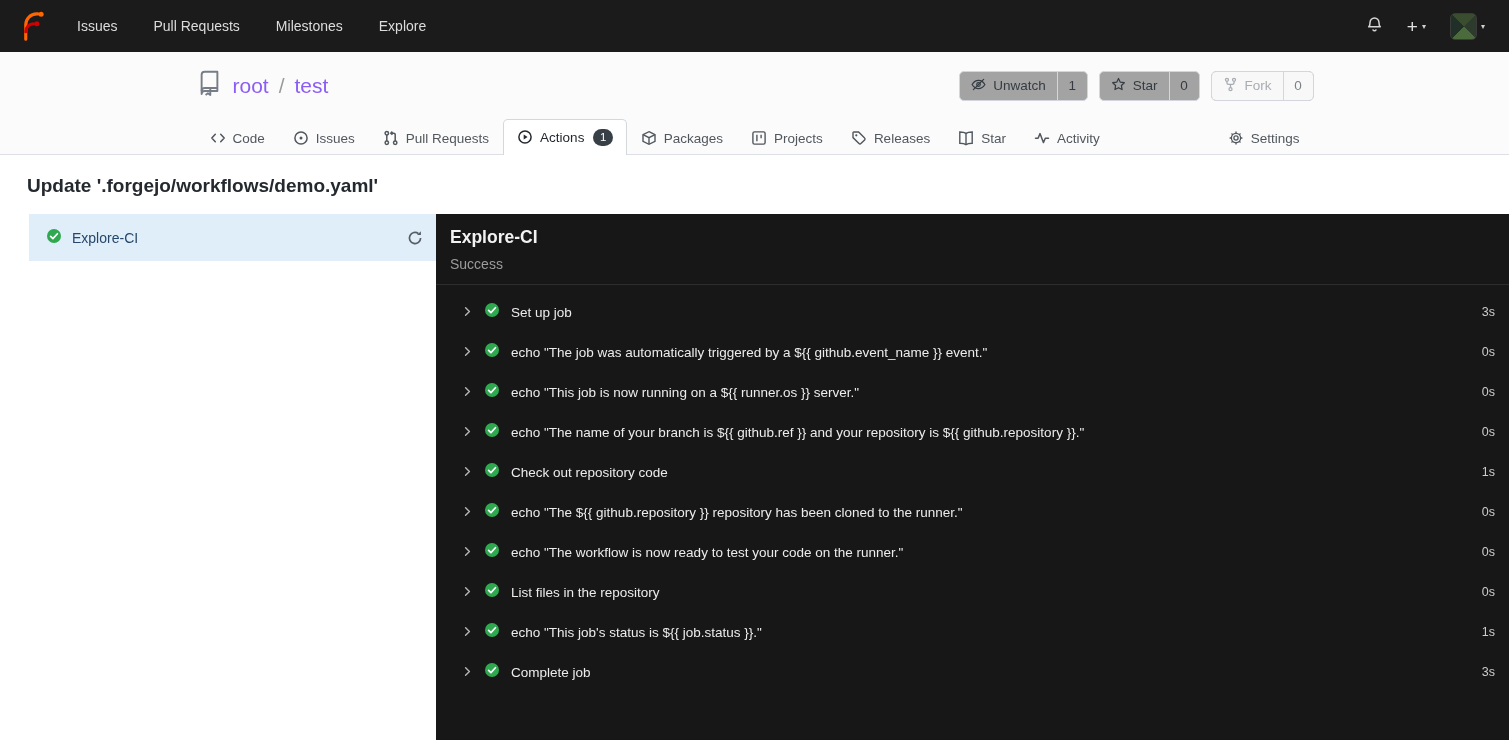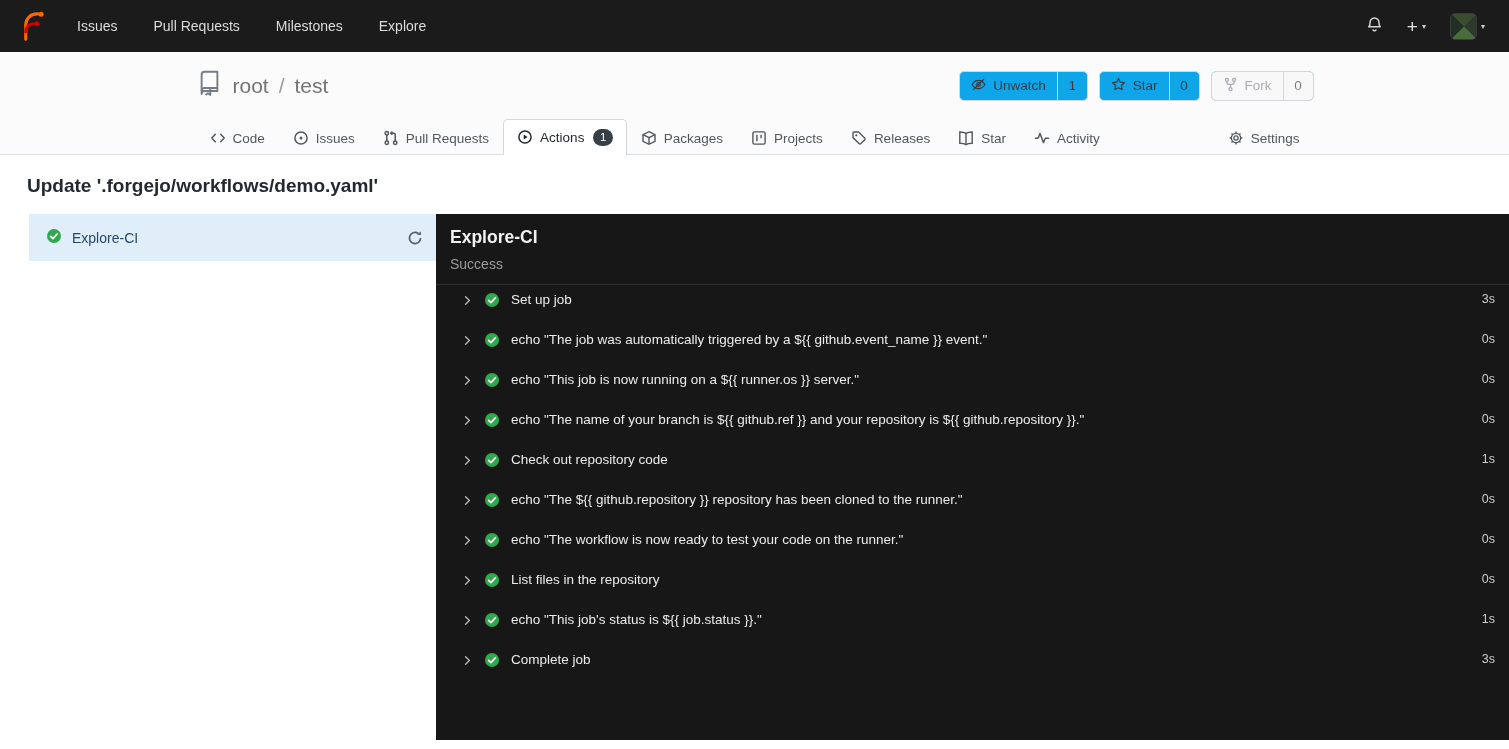--- a/index.html
+++ b/index.html
@@ -27,26 +27,26 @@
   .avatar {
     width: 27px; height: 27px; border-radius: 5px;
     background: conic-gradient(from 45deg, #2d3b2d 0 25%, #4c6b3c 0 50%, #203028 0 75%, #3a4d2f 0);
     border: 1px solid #3a3a3a;
   }
 
   
   .repo-header { background: #fbfbfb; border-bottom: 1px solid #dcdfe3; }
   .repo-inner { width: 1118px; margin: 0 auto; }
   .repo-title-row { display: flex; align-items: center; gap: 10px; padding: 18px 0 12px; }
-  .repo-link { color: #737373; font-size: 21px; }
+  .repo-link { color: #8b5cf6; font-size: 21px; }
   .repo-sep { color: #9a9a9a; font-size: 21px; }
   .repo-name { font-weight: 500; }
   .repo-actions { margin-left: auto; display: flex; gap: 11px; }
   .btn-group {
-    display: flex; align-items: stretch; height: 30px; background: #0ea5e9;
+    display: flex; align-items: stretch; height: 30px; background: #a3a3a3;
     border: 1px solid #d3d6da; border-radius: 5px; overflow: hidden;
     font-size: 13.5px; color: #343b42;
   }
   .btn-main { display: flex; align-items: center; gap: 7px; padding: 0 11px; cursor: pointer; }
   .btn-count {
     display: flex; align-items: center; justify-content: center;
     min-width: 30px; padding: 0 9px; border-left: 1px solid #d3d6da; cursor: pointer;
   }
   .btn-group.disabled .btn-main { color: #a8adb3; background: #f8f8f8; }
   .btn-group.disabled .btn-count { color: #7b8288; background: #f8f8f8; }
@@ -76,21 +76,21 @@
     font-size: 14px; cursor: pointer;
   }
   .job-refresh { margin-left: auto; display: flex; cursor: pointer; }
 
   .run-panel { flex: 1; background: #171717; display: flex; flex-direction: column; }
   .panel-header { padding: 13px 14px 12px; border-bottom: 1px solid #2d2d2d; }
   .panel-title { font-size: 17.5px; font-weight: 600; color: #f2f2f2; }
   .panel-status { margin-top: 8px; font-size: 14px; color: #9c9c9c; }
   .steps { padding: 7px 0; }
   .step {
-    display: flex; align-items: flex-start; height: 40px;
+    display: flex; align-items: center; height: 40px;
     padding: 0 14px 0 26px; gap: 11px; cursor: pointer;
   }
   .step-label { font-size: 13.5px; color: #ececec; }
   .step-duration { margin-left: auto; font-size: 12.5px; color: #cccccc; }
 </style>
 </head>
 <body>
 
 <header class="navbar">
   <a class="logo">

